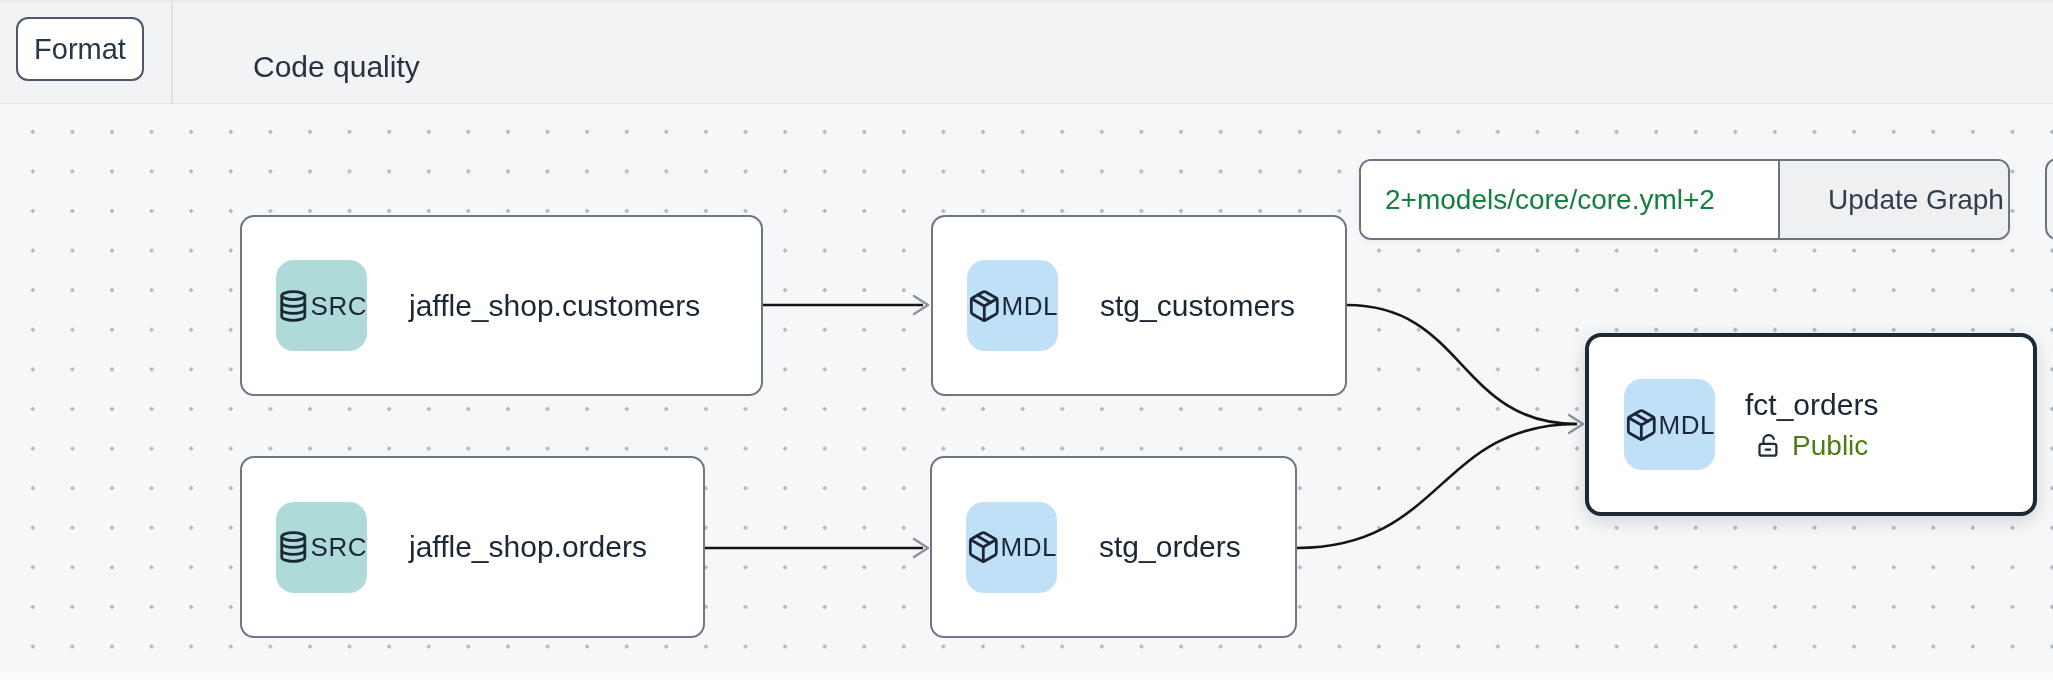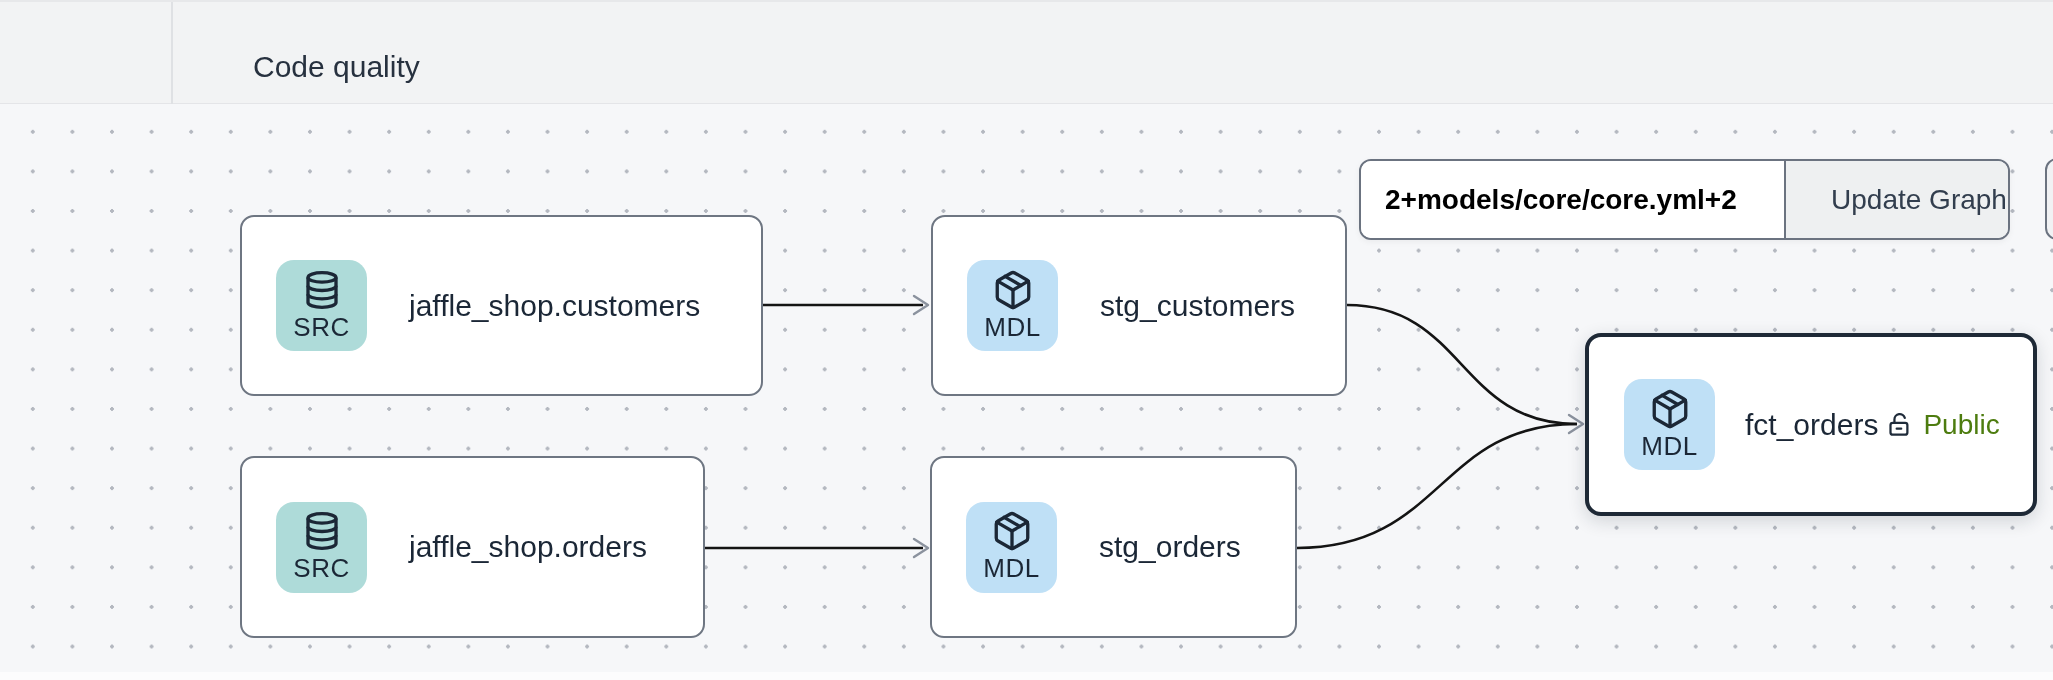--- a/index.html
+++ b/index.html
@@ -47,41 +47,41 @@
     position:absolute; background:#ffffff;
     border:2px solid var(--node-border,#6e7682); border-radius:14px;
     display:flex; align-items:center; padding-left:34px; cursor:pointer;
   }
   .node.selected {
     border:4px solid var(--selected-node-border,#1e2936); border-radius:16px;
     box-shadow:0 5px 18px rgba(20,30,45,.16); padding-left:35px;
   }
   .badge {
     width:91px; height:91px; border-radius:18px; flex:0 0 auto;
-    display:flex; flex-direction:column; align-items:center; justify-content:center;
+    display:flex; flex-direction:row; align-items:center; justify-content:center;
   }
   .badge.src { background:var(--source-badge-bg,#aedbd9); }
   .badge.mdl { background:var(--model-badge-bg,#bfe0f6); }
   .badge svg { width:42px; height:42px; display:block; }
   .badge .badge-label { font-size:26px; letter-spacing:.5px; color:#1b2736; margin-top:1px; }
   .node-label { font-size:30px; color:#1b2736; margin-left:42px; white-space:nowrap; }
-  .node-body { margin-left:30px; display:flex; flex-direction:row; gap:8px; }
+  .node-body { margin-left:30px; display:flex; flex-direction:column; gap:8px; }
   .node-title { font-size:30px; color:#1b2736; white-space:nowrap; }
   .access-row { display:flex; align-items:center; gap:10px; font-size:28px; color:#4d7c0f;justify-content:center; }
   .access-row svg { width:27px; height:27px; display:block; }
 
   
   .selector-group {
     position:absolute; left:1359px; top:159px; width:651px; height:81px;
     border:2px solid #6b7380; border-radius:12px; background:#ffffff;
     display:flex; overflow:hidden; box-shadow:0 2px 6px rgba(0,0,0,.05);
   }
   .selector-input {
     flex:0 0 417px; height:100%; border:none; outline:none; background:#ffffff;
-    font-family:"Liberation Sans", sans-serif; font-size:28px; color:#000000; padding:0 24px;font-weight:bold;
+    font-family:"Liberation Sans", sans-serif; font-size:28px; color:#15803d; padding:0 24px;
   }
   .update-graph-btn {
     flex:1 1 auto; border:none; border-left:2px solid #6b7380; background:#eef0f1;
     font-family:"Liberation Sans", sans-serif; font-size:28px; color:#323e4e;
     display:flex; align-items:center; justify-content:center; cursor:pointer; white-space:nowrap;padding-left:44px;
   }
   .partial-btn {
     position:absolute; left:2045px; top:158px; width:40px; height:82px;
     border:2px solid #6b7380; border-radius:12px; background:#f1f2f4; cursor:pointer;
   }
@@ -102,20 +102,21 @@
       <path d="M1297,548 C1443,548 1438,424 1577,424"></path>
     </g>
     <g stroke="#8b929e" stroke-width="2.4" fill="none" stroke-linecap="round" stroke-linejoin="round">
       <path d="M914,296 L928,305 L914,314"></path>
       <path d="M914,539 L928,548 L914,557"></path>
       <path d="M1569,415 L1583,424 L1569,433"></path>
     </g>
   </svg>
 
   <div class="header">
+    <button class="format-btn">Format</button>
     <div class="header-divider"></div>
     <div class="tabs">
       <div class="tab">
         <span>Code quality</span>
 
       </div>
     </div>
   </div>
 
   <div class="selector-group">

